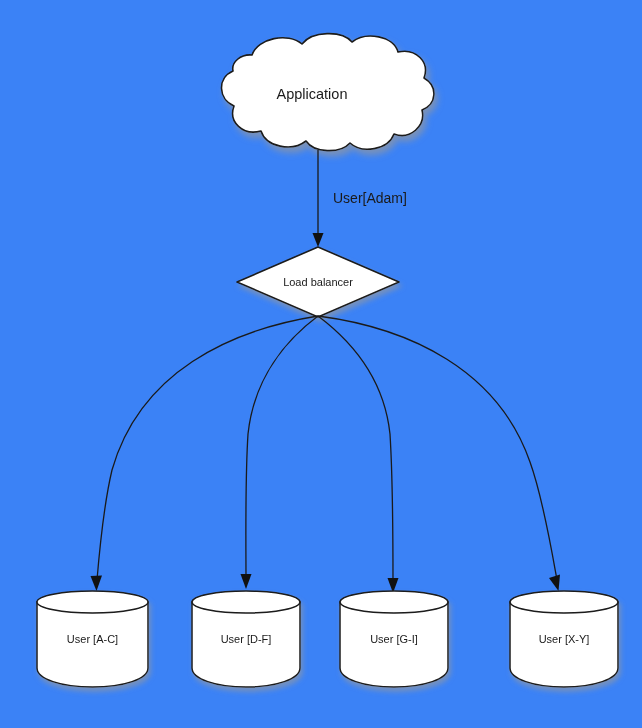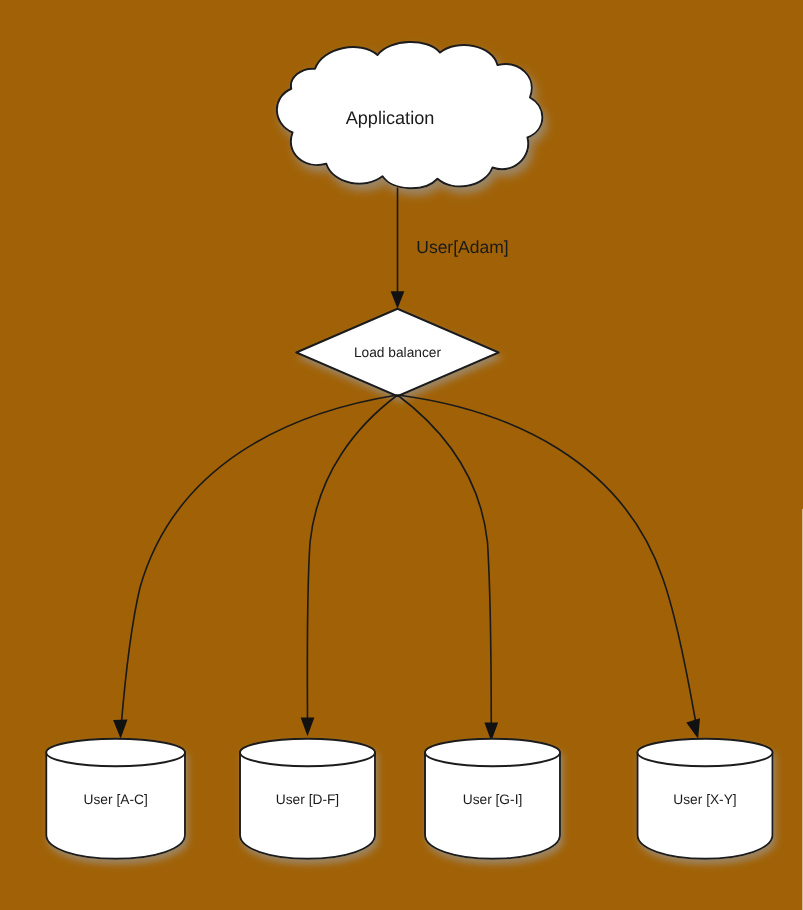--- a/index.html
+++ b/index.html
@@ -11,21 +11,21 @@
   body {
     width: 642px;
     height: 728px;
     font-family: "Liberation Sans", sans-serif;
     overflow: hidden;
   }
   #diagram-canvas {
     position: relative;
     width: 642px;
     height: 728px;
-    background: #a16207;
+    background: #3b82f6;
   }
   svg#diagram-svg {
     display: block;
     width: 642px;
     height: 728px;
   }
   .node-shape {
     fill: #ffffff;
     stroke: #1a1a1a;
     stroke-width: 1.6;

